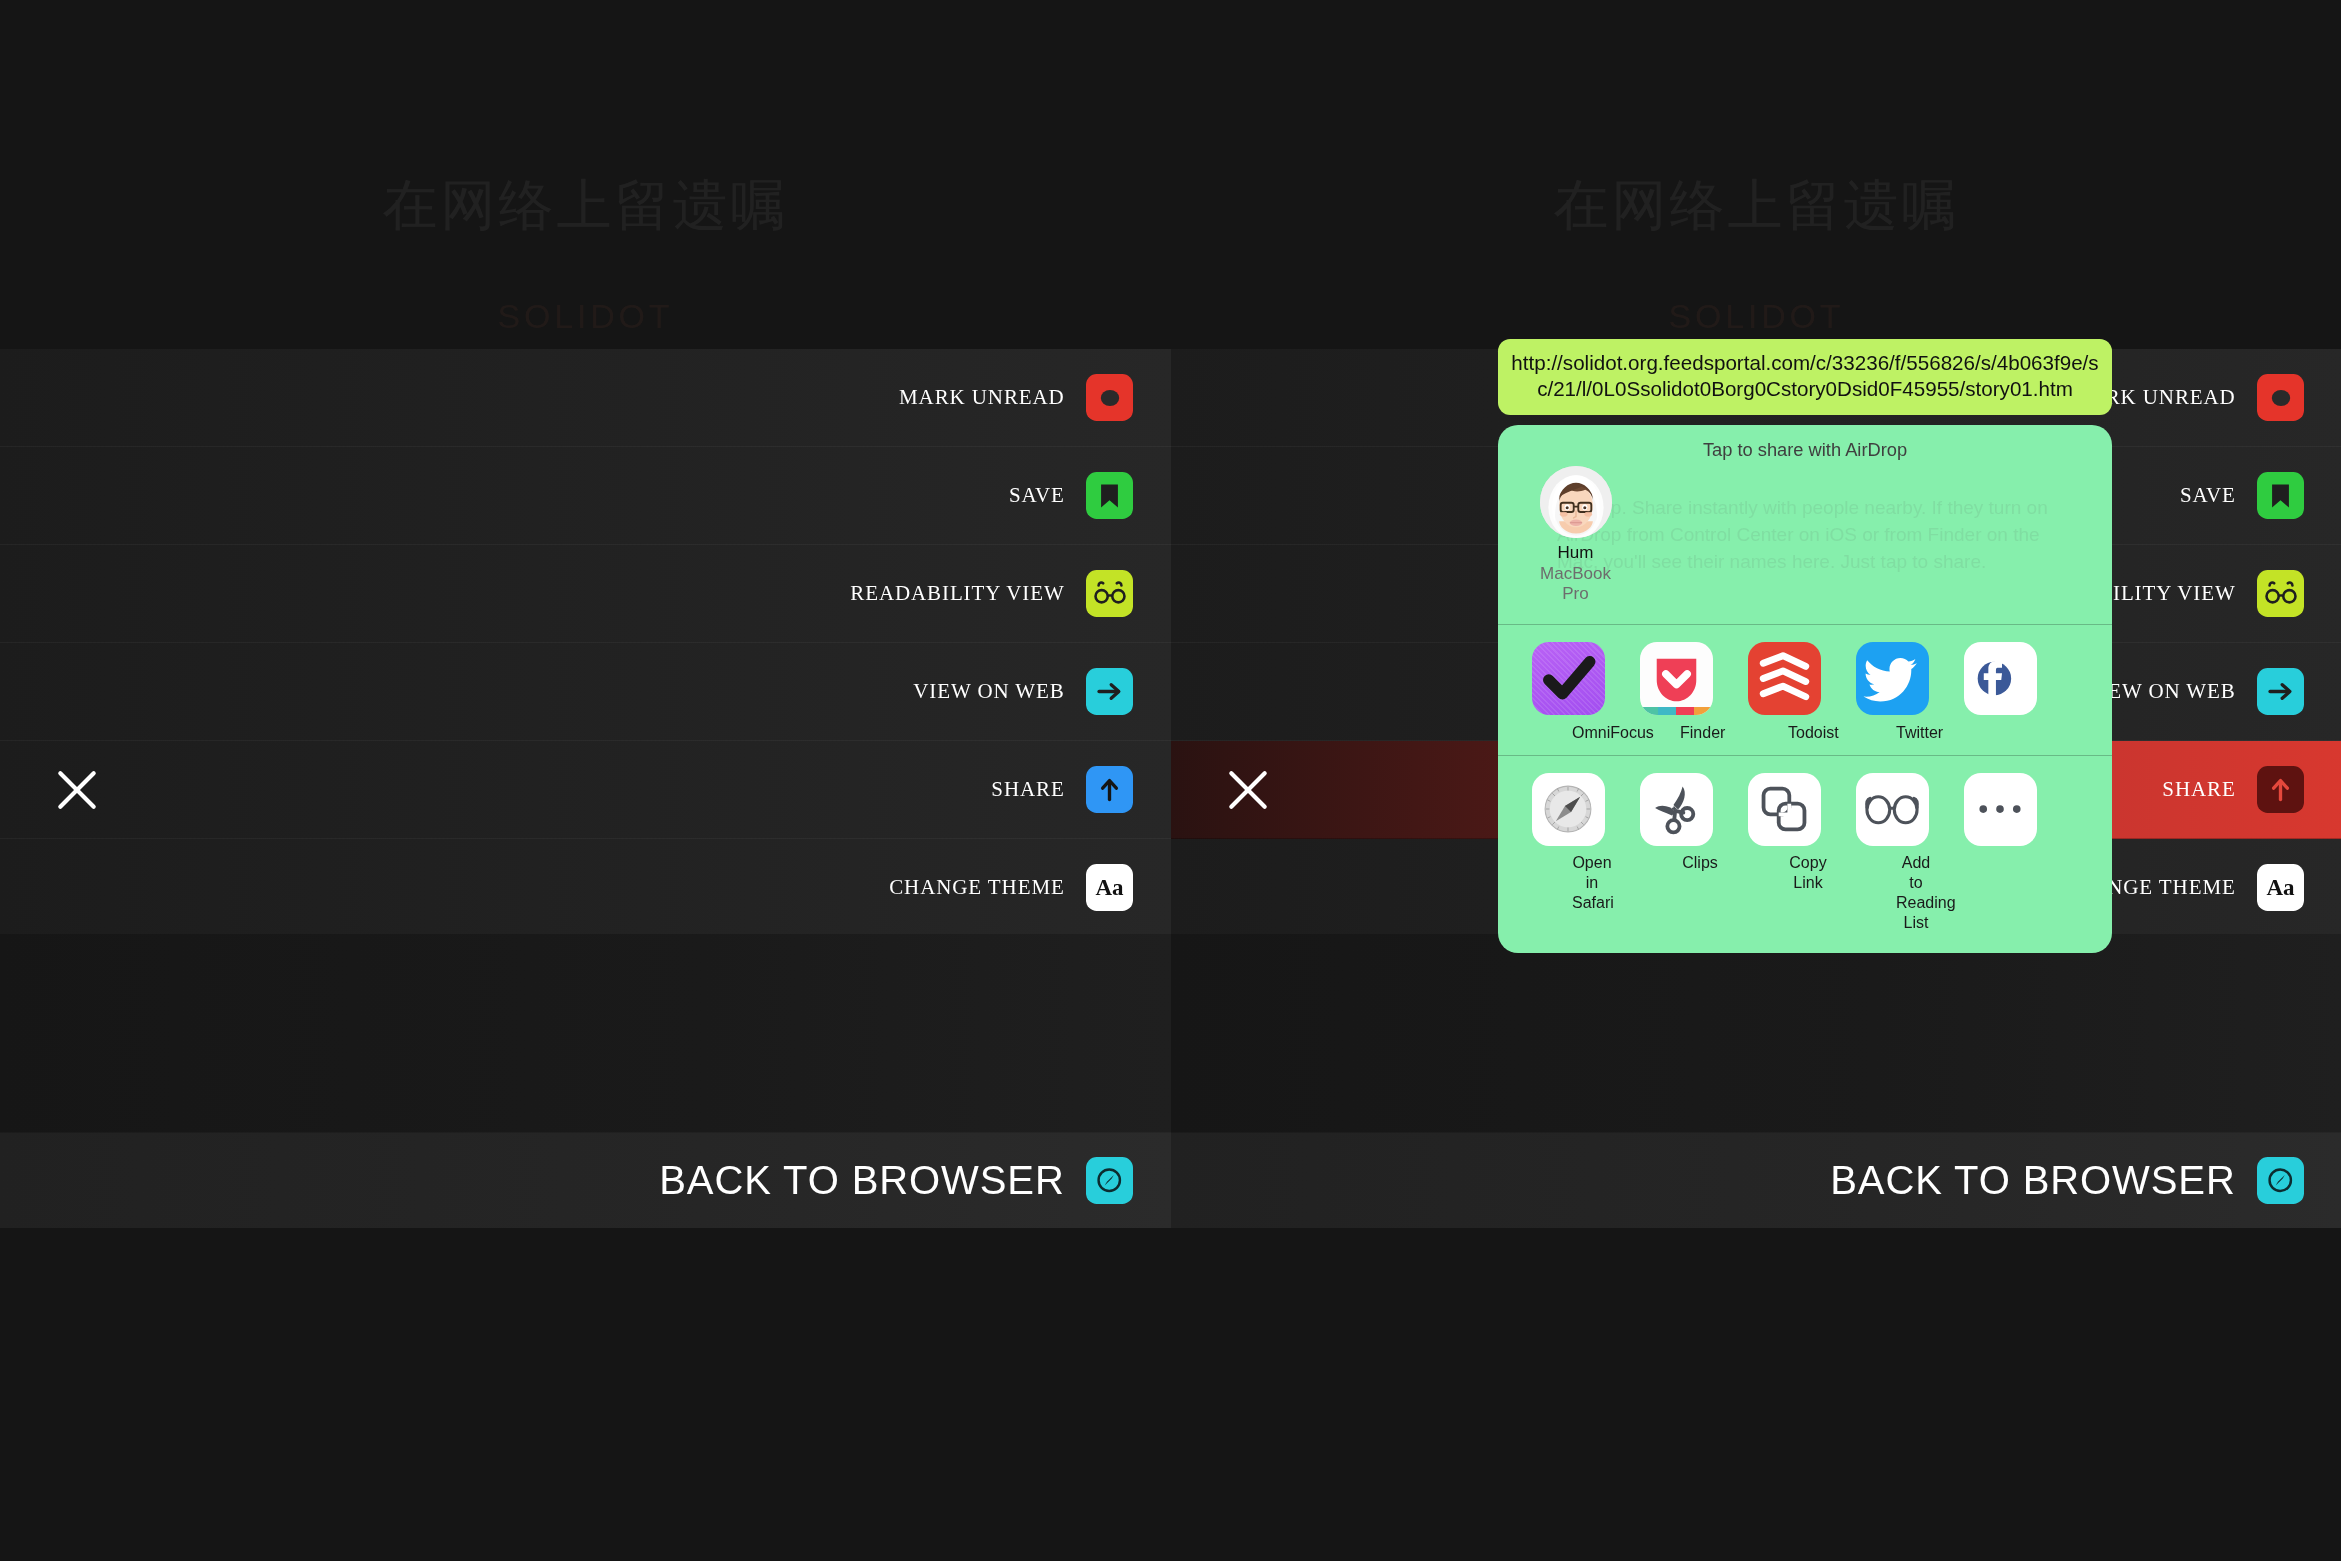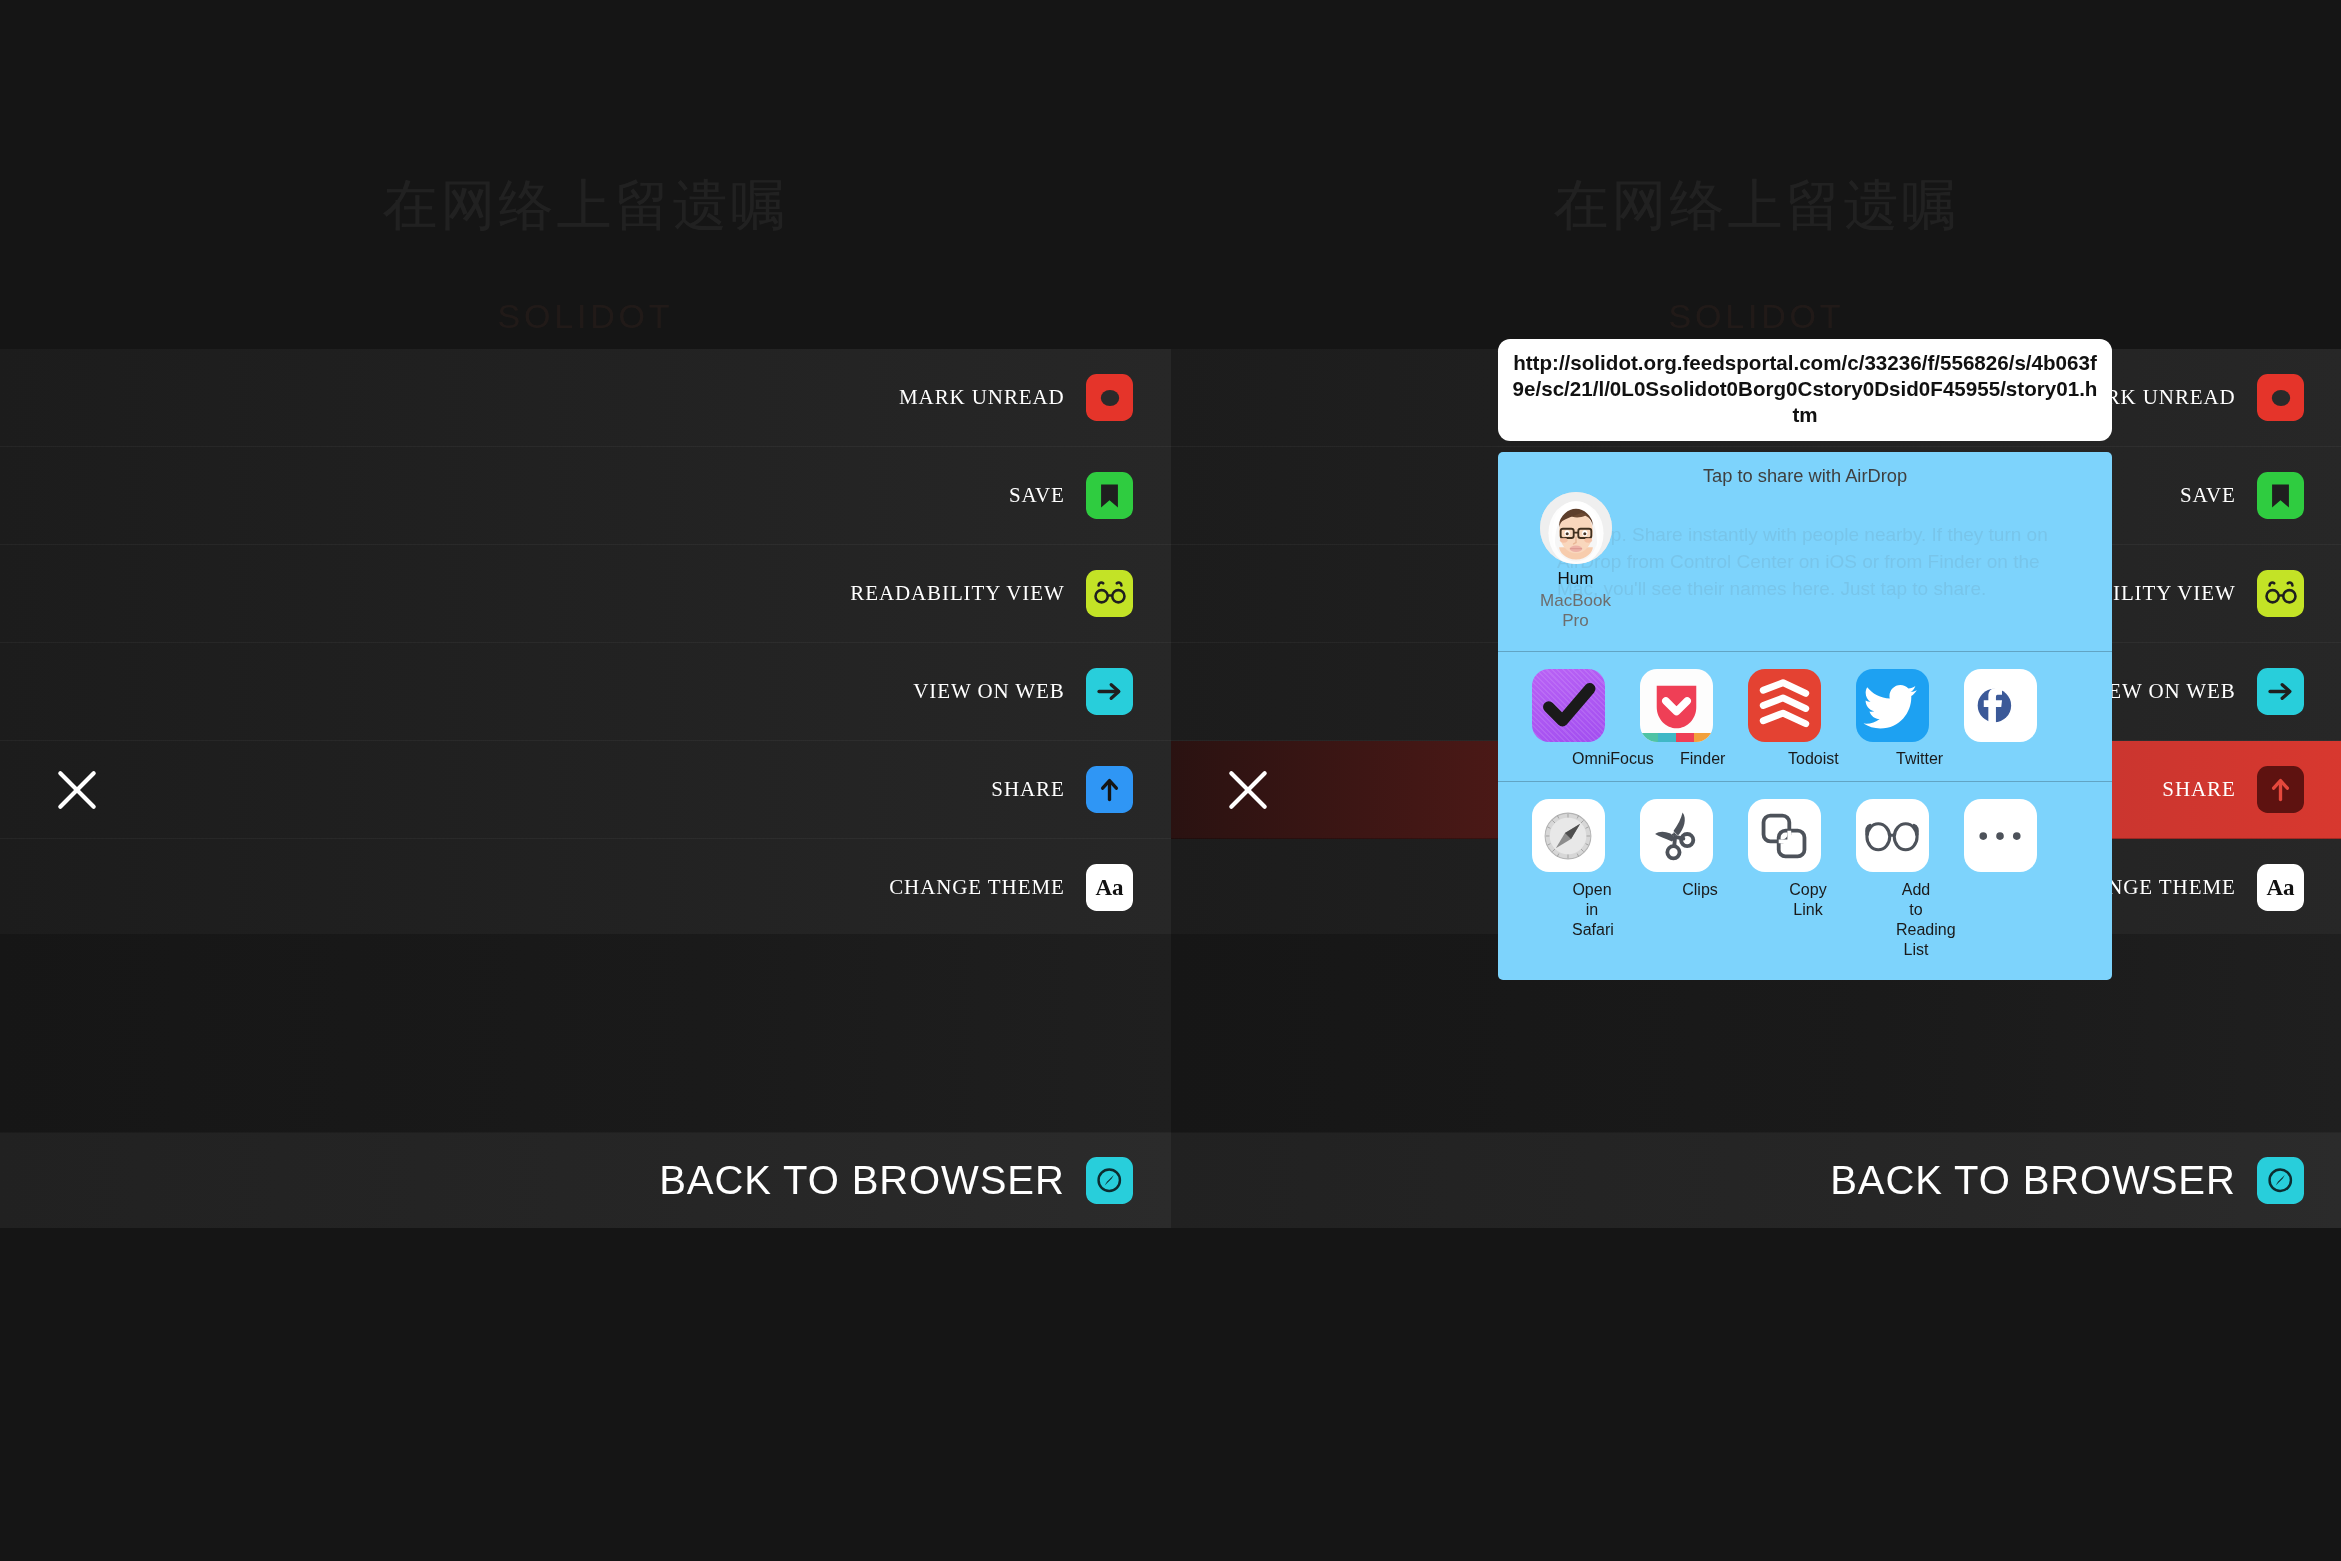--- a/index.html
+++ b/index.html
@@ -97,34 +97,33 @@
   }
 
   
   .share-sheet {
     position:absolute; left: 1498px; top: 339px;
     width: 614px;
     z-index: 40;
     font-family: "Liberation Sans", sans-serif;
   }
   .url-bubble {
-    background:#ffffff;
+    background:#bef264;
     border-radius: 12.2px;
     padding: 10.7px 12.2px 12.2px 12.2px;
     color:#111;
     font-size: 20.6px;
     line-height: 1.28;
     text-align:center;
     word-break: break-all;
     margin-bottom: 10.7px;
-    font-weight: bold;
   }
   .sheet-card {
-    background:#7dd3fc;
-    border-radius: 5px;
+    background:#86efac;
+    border-radius: 20px;
     overflow: hidden;
   }
   .airdrop-section { position:relative; padding: 13.7px 0 20px 0; }
   .airdrop-title {
     text-align:center; font-size: 18.3px; color:#3f3f3f; margin-bottom: 4.6px;
   }
   .airdrop-hint {
     position:absolute; left: 59px; right: 30.5px; top: 70px;
     font-size: 19px; line-height:1.42;
     color: rgba(80,80,80,0.10);

